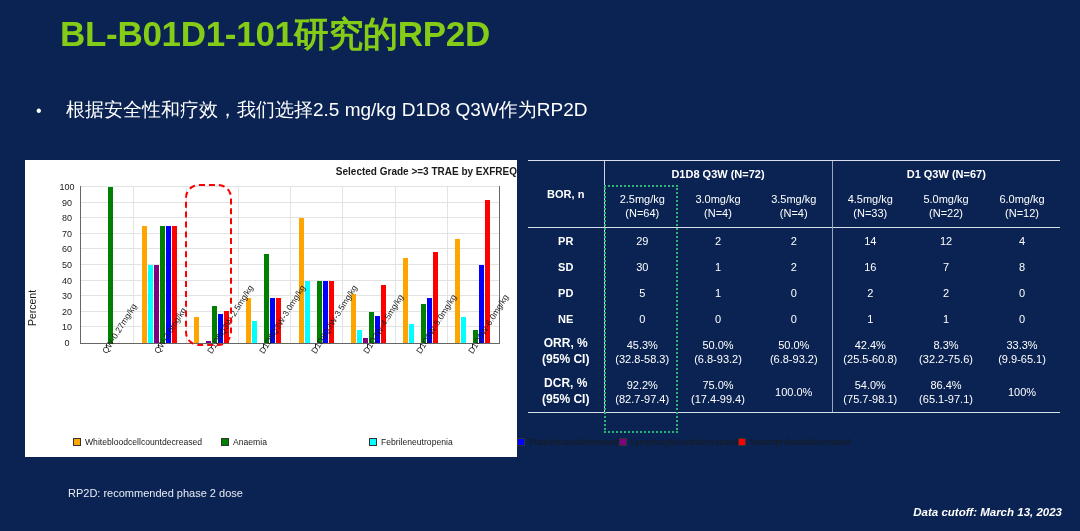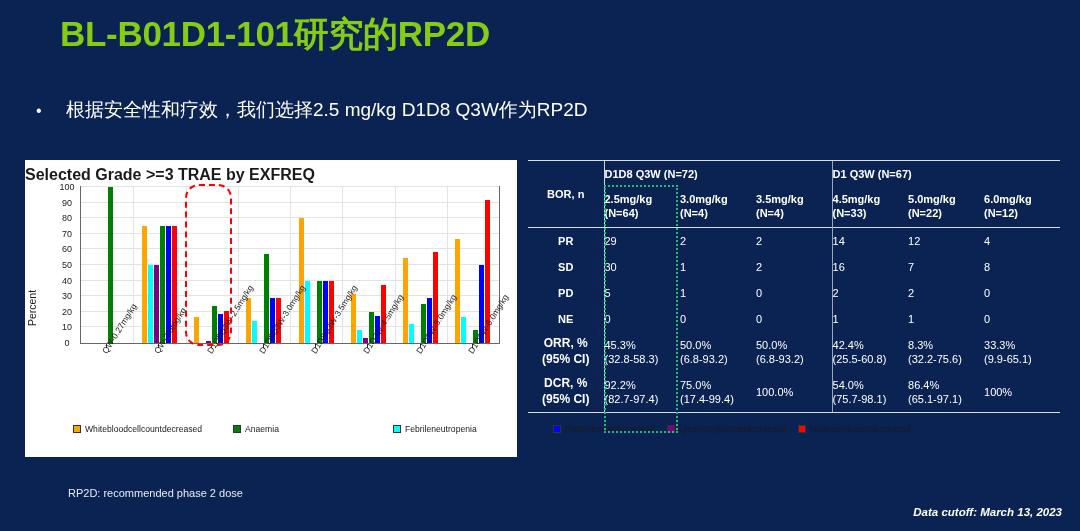--- a/index.html
+++ b/index.html
@@ -55,22 +55,22 @@
     top: 160px;
     width: 492px;
     height: 297px;
     background: #ffffff;
     box-sizing: border-box;
   }
   #chart-title {
     position: absolute;
     left: 0; right: 0;
     top: 6px;
-    text-align: left;
-    font-size: 16px;
+    text-align: right;
+    font-size: 10px;
     font-weight: bold;
     color: #1a1a1a;
   }
   #y-axis-label {
     position: absolute;
     left: 1px;
     top: 148px;
     transform: rotate(-90deg) translate(-50%, 0);
     transform-origin: left top;
     font-size: 10.5px;
@@ -172,27 +172,27 @@
     height: 162px;
     border: 2.2px dashed #ff0000;
     border-radius: 14px;
     box-sizing: border-box;
     pointer-events: none;
   }
   
   #chart-legend {
     position: absolute;
     left: 48px;
-    top: 263px;
+    top: 276px;
     width: 440px;
     display: grid;
     grid-template-columns: 148px 148px 148px;
     grid-auto-rows: 12px;
     grid-auto-flow: column;
-    column-gap: 12px;
+    column-gap: 0;
   }
   .legend-item {
     display: flex;
     align-items: center;
     font-size: 8.6px;
     color: #1a1a1a;
     line-height: 1;
   }
   .legend-swatch {
     width: 8px;
@@ -211,36 +211,37 @@
     width: 532px;
     height: 297px;
   }
   table.bor-table {
     width: 100%;
     border-collapse: collapse;
     table-layout: fixed;
     color: #ffffff;
   }
   table.bor-table td, table.bor-table th {
+    text-align: center;
     vertical-align: middle;
     font-size: 11px;
     padding: 0;
   }
   .rule-top td { border-top: 1.5px solid #d9dee8; }
   .rule-mid td { border-top: 1.5px solid #d9dee8; }
   .rule-bottom td { border-bottom: 1.5px solid #d9dee8; }
   .vline-left { border-left: 1.5px solid #cfd6e2; }
   .vline-mid  { border-left: 1.5px solid #9aa6bb; }
   .hdr-group {
     font-weight: bold;
     font-size: 12.5px;
     height: 26px;
   }
   .hdr-dose {
-    font-weight: bold;
+    font-weight: normal;
     font-size: 11px;
     height: 40px;
     line-height: 1.25;
   }
   .row-label {
     font-weight: bold;
     font-size: 12px;
     text-align: center;
   }
   .body-row td { height: 26px; }

